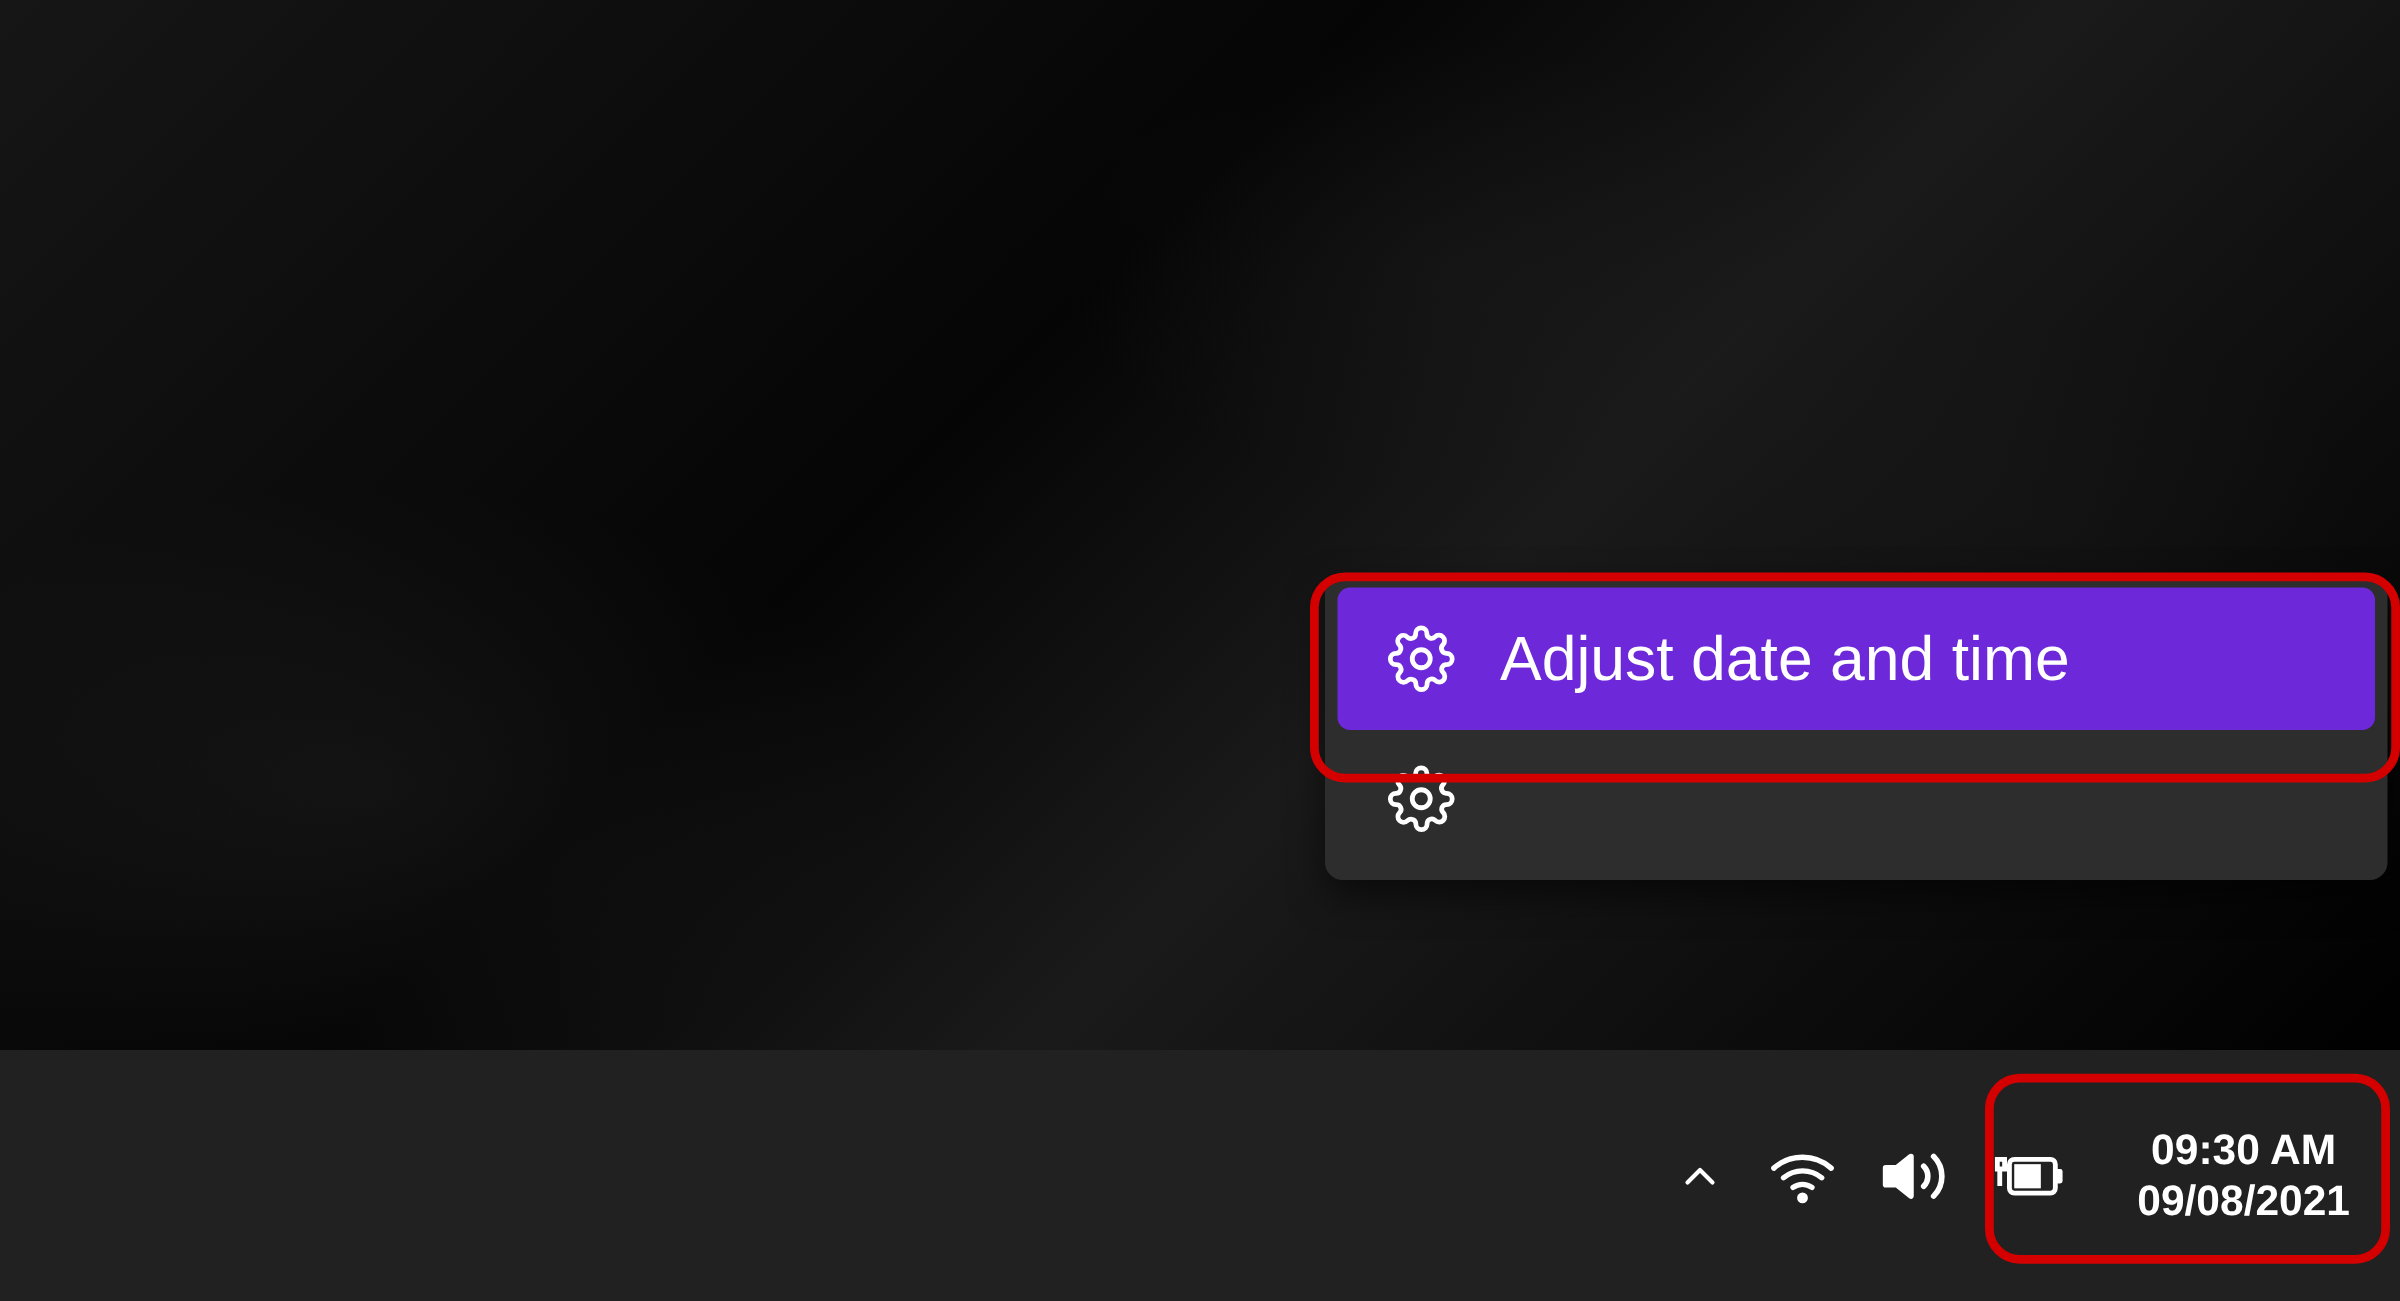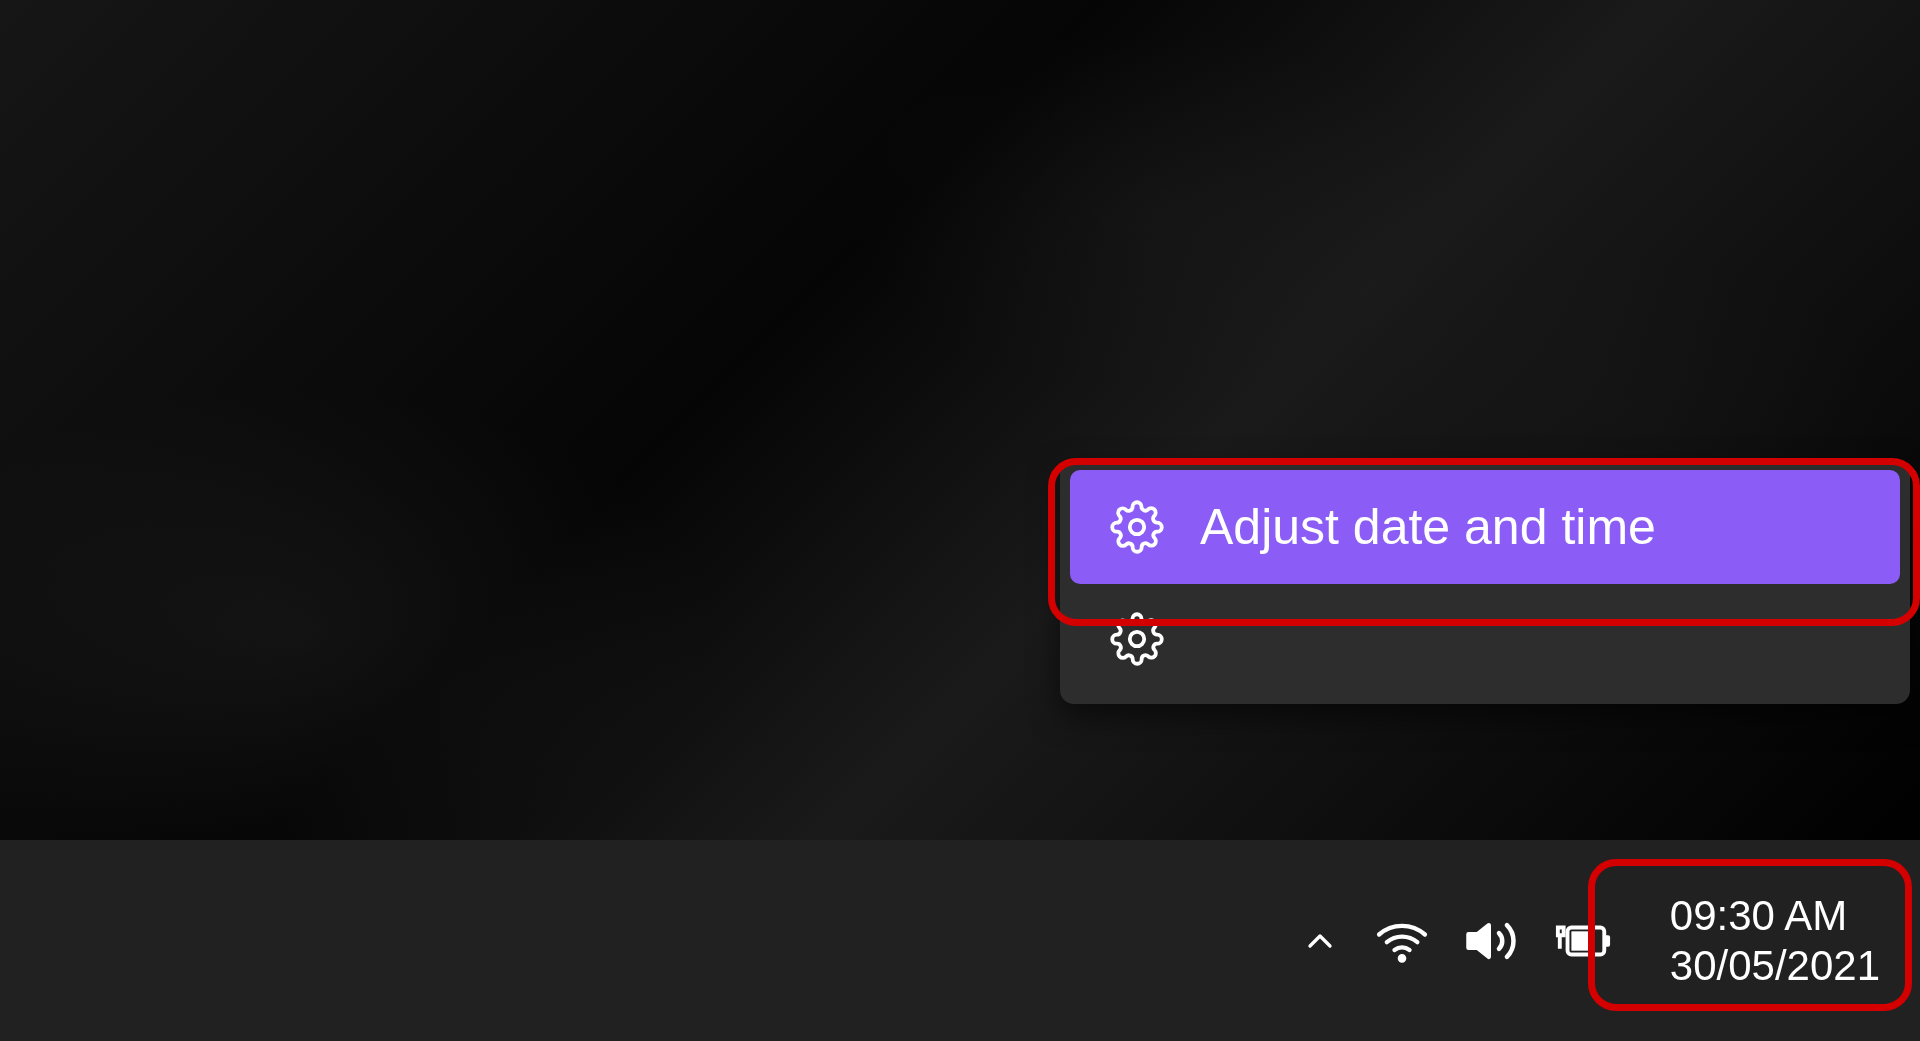--- a/index.html
+++ b/index.html
@@ -47,21 +47,21 @@
       align-items: center;
       gap: 36px;
       padding: 28px 40px;
       border-radius: 10px;
       color: #ffffff;
       font-size: 50px;
       font-weight: 400;
       cursor: pointer;
     }
     .menu-item.hover {
-      background: #8b5cf6;
+      background: #6d28d9;
     }
     .menu-item .icon {
       flex-shrink: 0;
       display: flex;
       align-items: center;
       justify-content: center;
     }
     .highlight-menu {
       position: absolute;
       top: 458px;
@@ -87,25 +87,26 @@
     }
     .tray-icon {
       color: #ffffff;
       display: flex;
       align-items: center;
       justify-content: center;
       cursor: pointer;
     }
     .clock {
       color: #ffffff;
-      text-align: left;
-      font-size: 42px;
+      text-align: center;
+      font-size: 34px;
       line-height: 1.18;
       padding: 10px 22px;
       cursor: pointer;
+      font-weight: bold;
     }
     .highlight-clock {
       position: absolute;
       bottom: 30px;
       right: 8px;
       width: 324px;
       height: 152px;
       border: 7px solid #d40000;
       border-radius: 28px;
       pointer-events: none;
@@ -162,17 +163,17 @@
   <span class="tray-icon">
     <svg width="58" height="44" viewBox="0 0 30 20">
       <path d="M2 5 L2 3 L5 3 L5 7 L2 7 Z M3 7 L3 14" stroke="#ffffff" stroke-width="2" fill="none"></path>
       <rect x="7" y="3" width="19" height="14" rx="2" stroke="#ffffff" stroke-width="2" fill="none"></rect>
       <rect x="9" y="5" width="11" height="10" fill="#ffffff"></rect>
       <rect x="26" y="7" width="3" height="6" rx="1" fill="#ffffff"></rect>
     </svg>
   </span>
   <div class="clock">
     <div>09:30 AM</div>
-    <div>30/05/2021</div>
+    <div>09/08/2021</div>
   </div>
 </div>
 
 <div class="highlight-clock"></div>
 
 </body></html>

